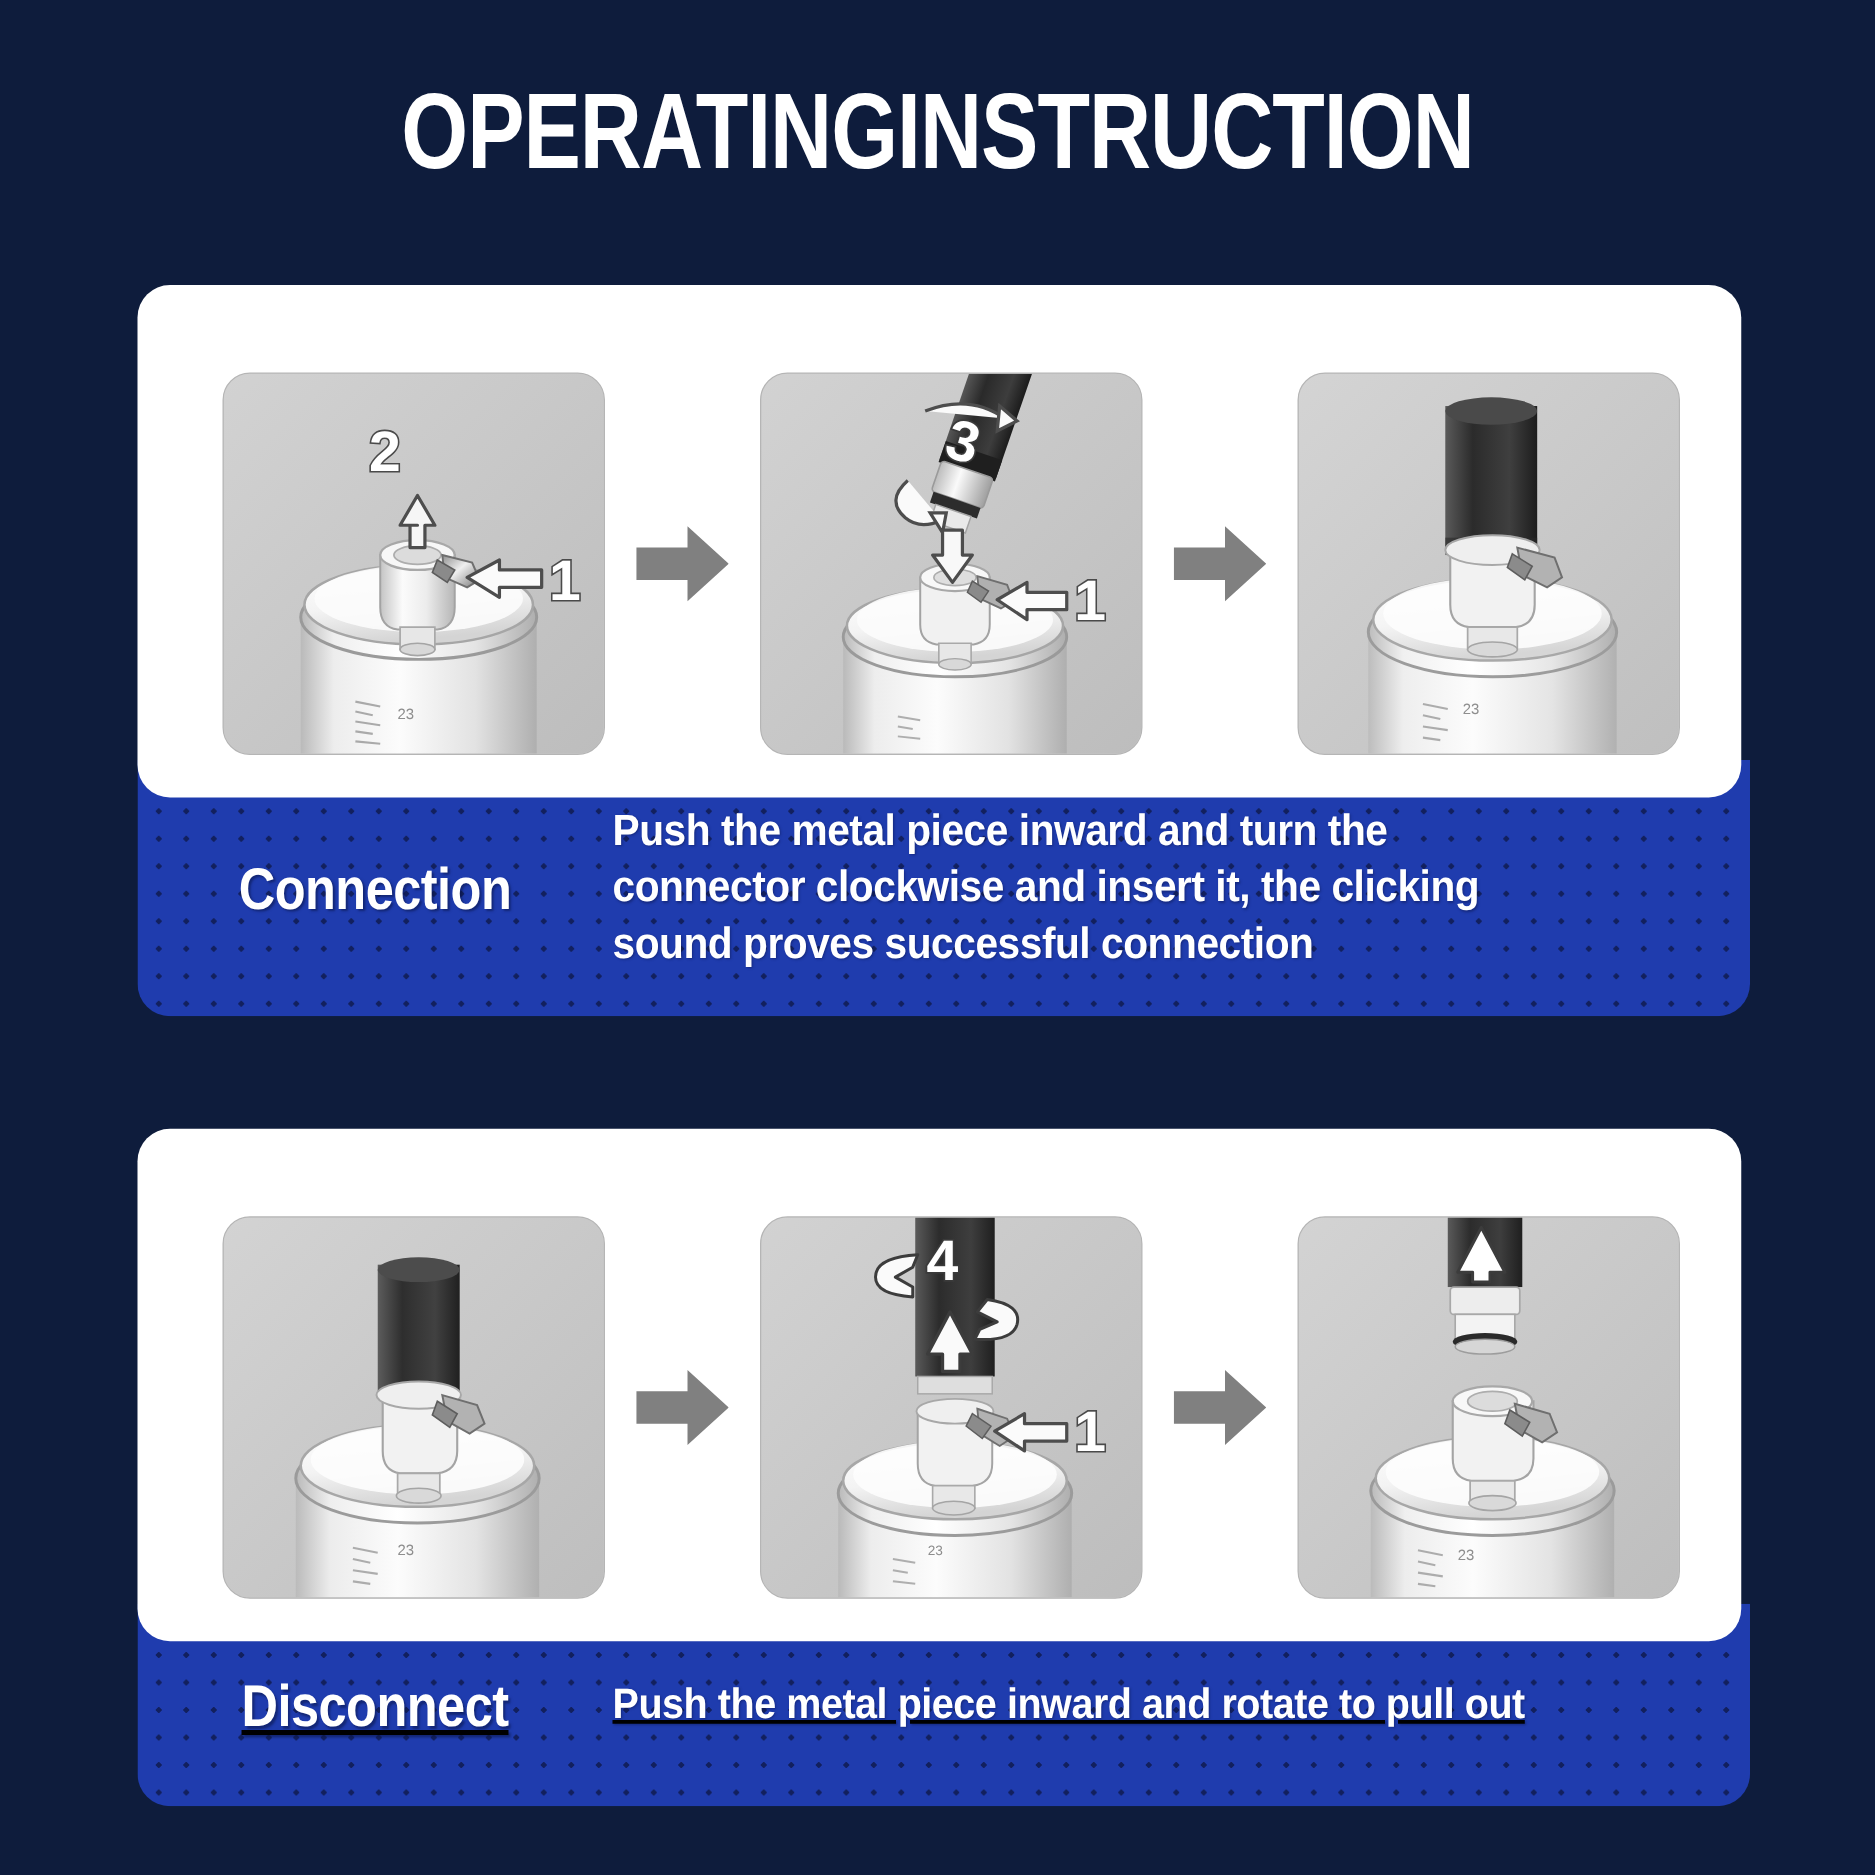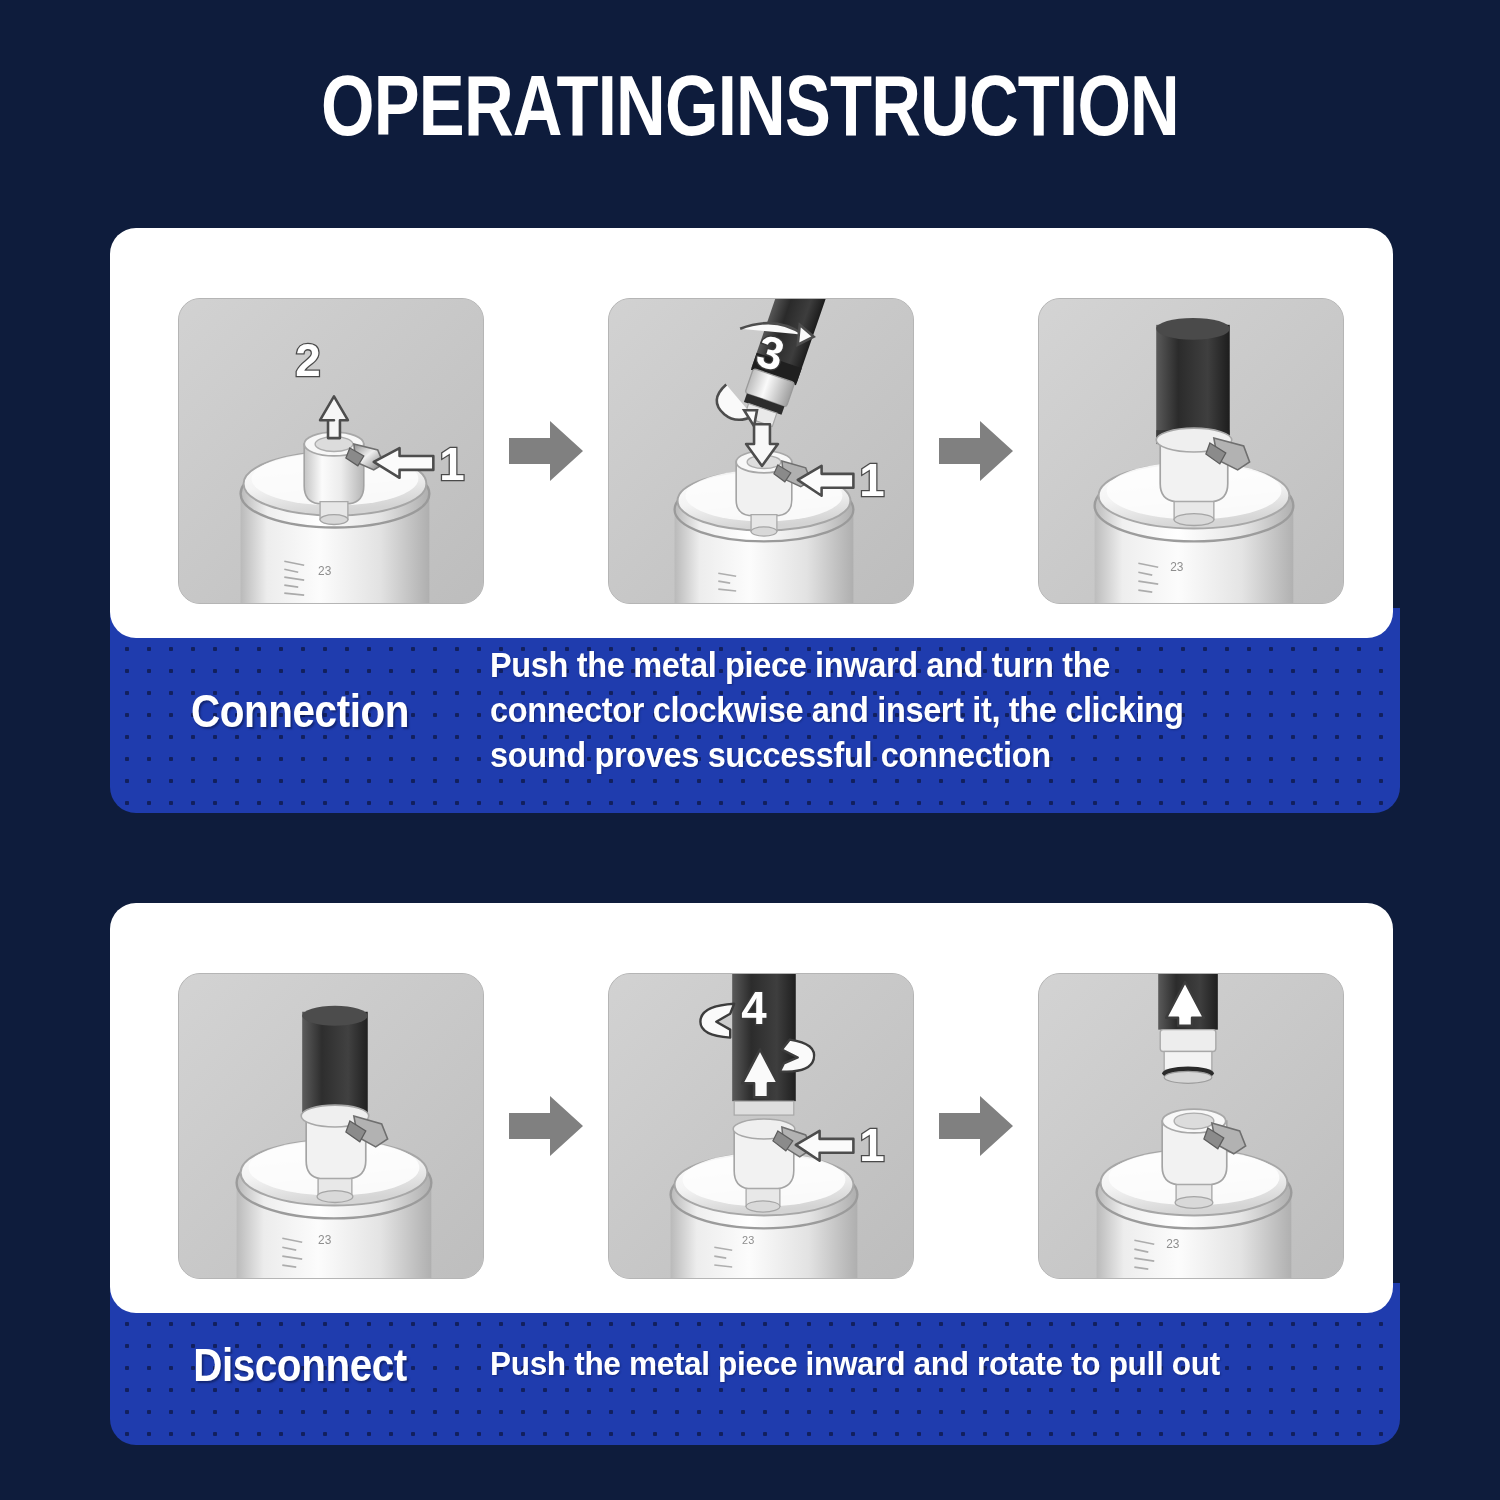--- a/index.html
+++ b/index.html
@@ -87,21 +87,21 @@
     background-image:radial-gradient(#12205e 2.1px, transparent 2.2px);
     background-size:22px 22px;
     background-position:6px 8px;
     border-radius:0 0 26px 26px;
     display:flex;
     align-items:center;
     z-index:1;
     padding:26px 0;
   }
   #band-connection { min-height:205px; }
-  #band-disconnect { min-height:162px; }
+  #band-disconnect { min-height:162px;text-decoration:underline; }
 
   .band-label {
     flex:0 0 auto;
     width:380px;
     text-align:center;
     color:#ffffff;
     font-size:47px;
     font-weight:bold;
     letter-spacing:-0.5px;
     transform:scaleX(0.86);

